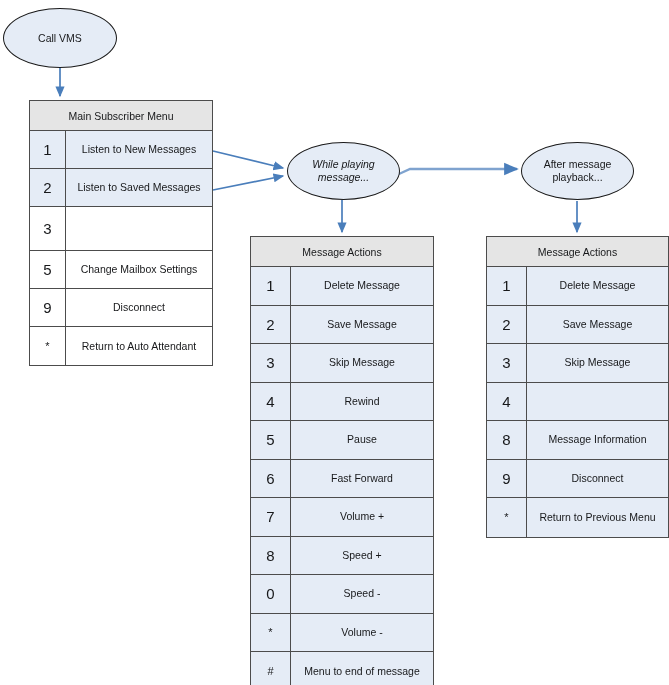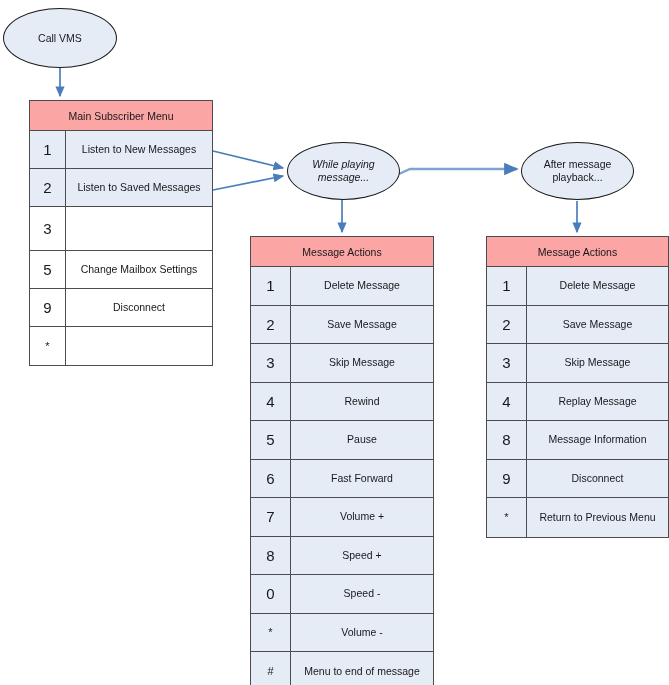--- a/index.html
+++ b/index.html
@@ -50,21 +50,21 @@
   
   .menu-table {
     position: absolute;
     box-sizing: border-box;
     border: 1.6px solid #4c4c4c;
     background: #ffffff;
   }
   .menu-header {
     box-sizing: border-box;
     height: 30px;
-    background: #fca5a5;
+    background: #e5e5e5;
     border-bottom: 1.6px solid #4c4c4c;
     display: flex;
     align-items: center;
     justify-content: center;
     font-size: 10.5px;
     color: #17181a;
   }
   .menu-row {
     box-sizing: border-box;
     display: flex;
@@ -182,20 +182,21 @@
       <div class="row-label">Change Mailbox Settings</div>
     </div>
 
     <div class="menu-row">
       <div class="row-key">9</div>
       <div class="row-label">Disconnect</div>
     </div>
 
     <div class="menu-row">
       <div class="row-key sym">*</div>
+      <div class="row-label">Return to Auto Attendant</div>
     </div>
   </div>
 
   <div class="menu-table" id="playing-menu-table">
     <div class="menu-header">Message Actions</div>
 
     <div class="menu-row filled">
       <div class="row-key">1</div>
       <div class="row-label">Delete Message</div>
     </div>
@@ -251,21 +252,20 @@
     <div class="menu-row filled">
       <div class="row-key">2</div>
       <div class="row-label">Save Message</div>
     </div>
     <div class="menu-row filled">
       <div class="row-key">3</div>
       <div class="row-label">Skip Message</div>
     </div>
     <div class="menu-row filled">
       <div class="row-key">4</div>
-      <div class="row-label">Replay Message</div>
     </div>
     <div class="menu-row filled">
       <div class="row-key">8</div>
       <div class="row-label">Message Information</div>
     </div>
     <div class="menu-row filled">
       <div class="row-key">9</div>
       <div class="row-label">Disconnect</div>
     </div>
     <div class="menu-row filled">

